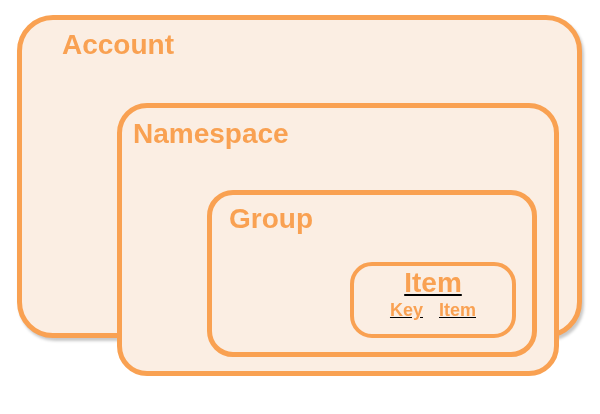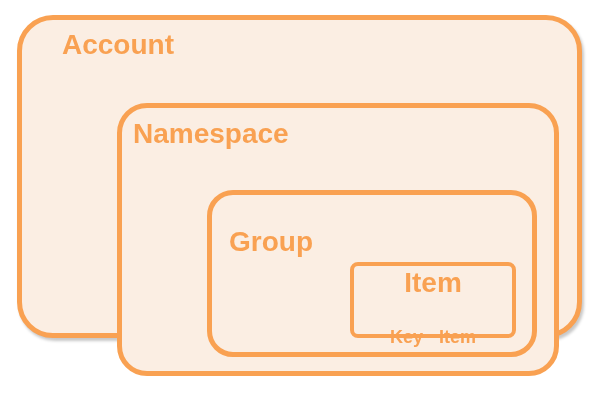--- a/index.html
+++ b/index.html
@@ -48,49 +48,49 @@
     left: 95px; top: 83px;
     width: 442px; height: 273px;
     border-radius: 30px;
   }
   .namespace > .box-label { left: 11px; top: 12px; }
   .group {
     left: 85px; top: 82px;
     width: 330px; height: 167px;
     border-radius: 26px;
   }
-  .group > .box-label { left: 17px; top: 10px; margin-top: 23px; }
+  .group > .box-label { left: 17px; top: 10px; }
   .item {
     left: 138px; top: 67px;
     width: 166px; height: 76px;
-    border-radius: 8px;
+    border-radius: 22px;
     border-width: 4px;
     display: flex;
     flex-direction: column;
     align-items: center;
     justify-content: flex-start;
     padding-top: 3px;
+    text-decoration: underline;
   }
   .item-title {
     color: var(--label);
     font-weight: bold;
     font-size: 28px;
     line-height: 28px;
   }
   .item-fields {
     display: flex;
     gap: 16px;
     margin-top: 4px;
   }
   .item-field {
     color: var(--label);
     font-weight: bold;
     font-size: 18px;
     line-height: 18px;
-    margin-top: 27px;
   }
 </style>
 </head>
 <body>
 
 <div class="canvas">
   <div class="box account">
     <div class="box-label">Account</div>
     <div class="box namespace">
       <div class="box-label">Namespace</div>

